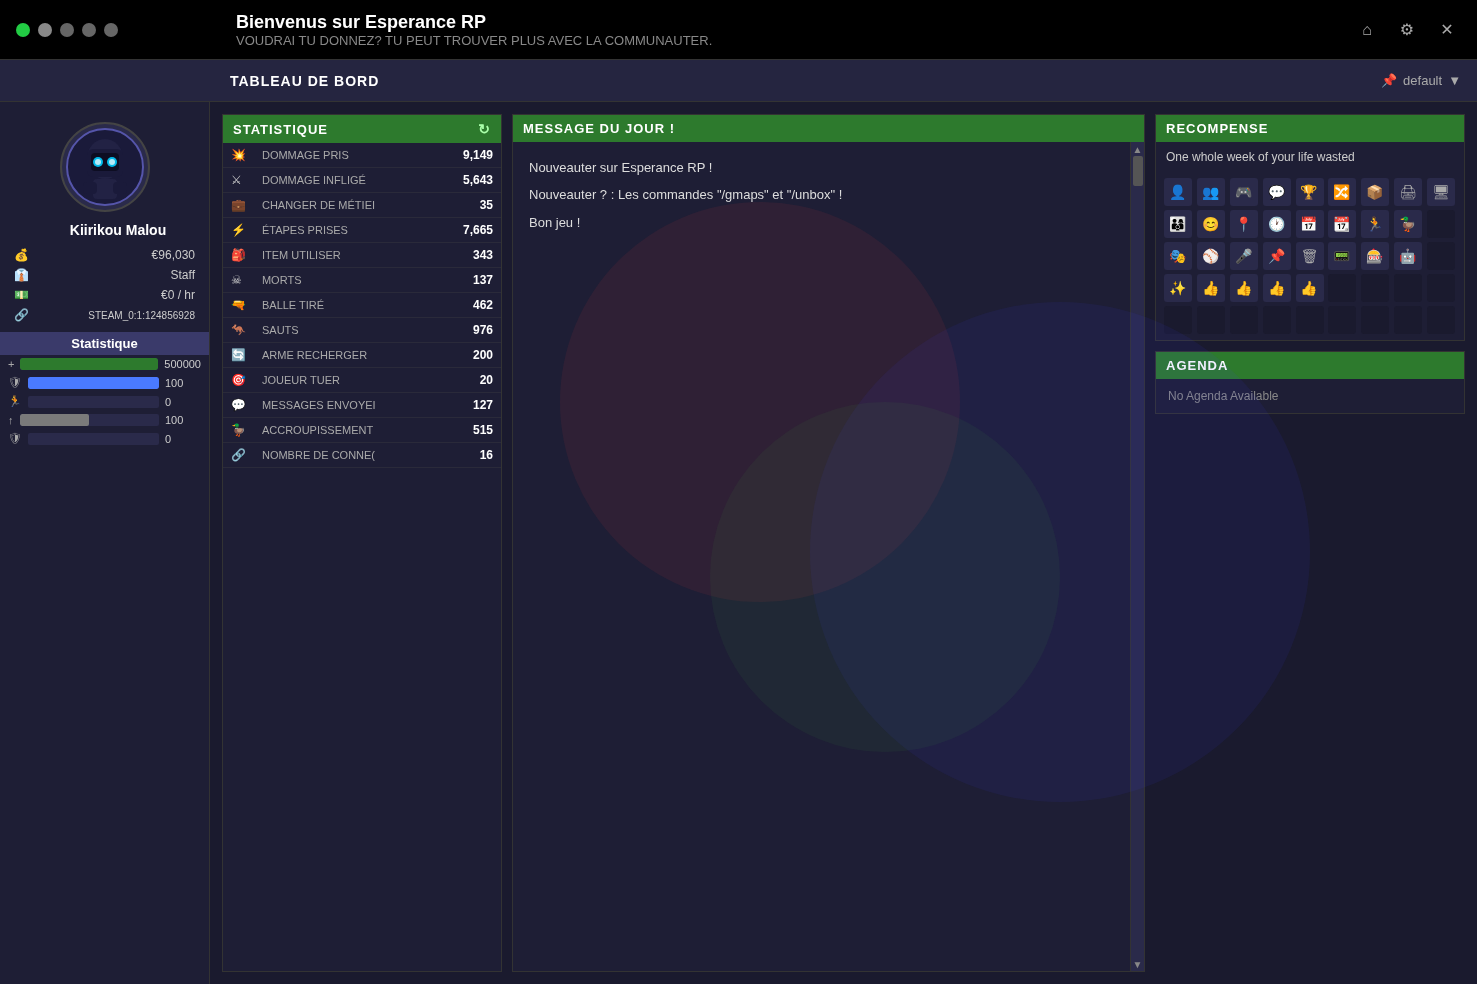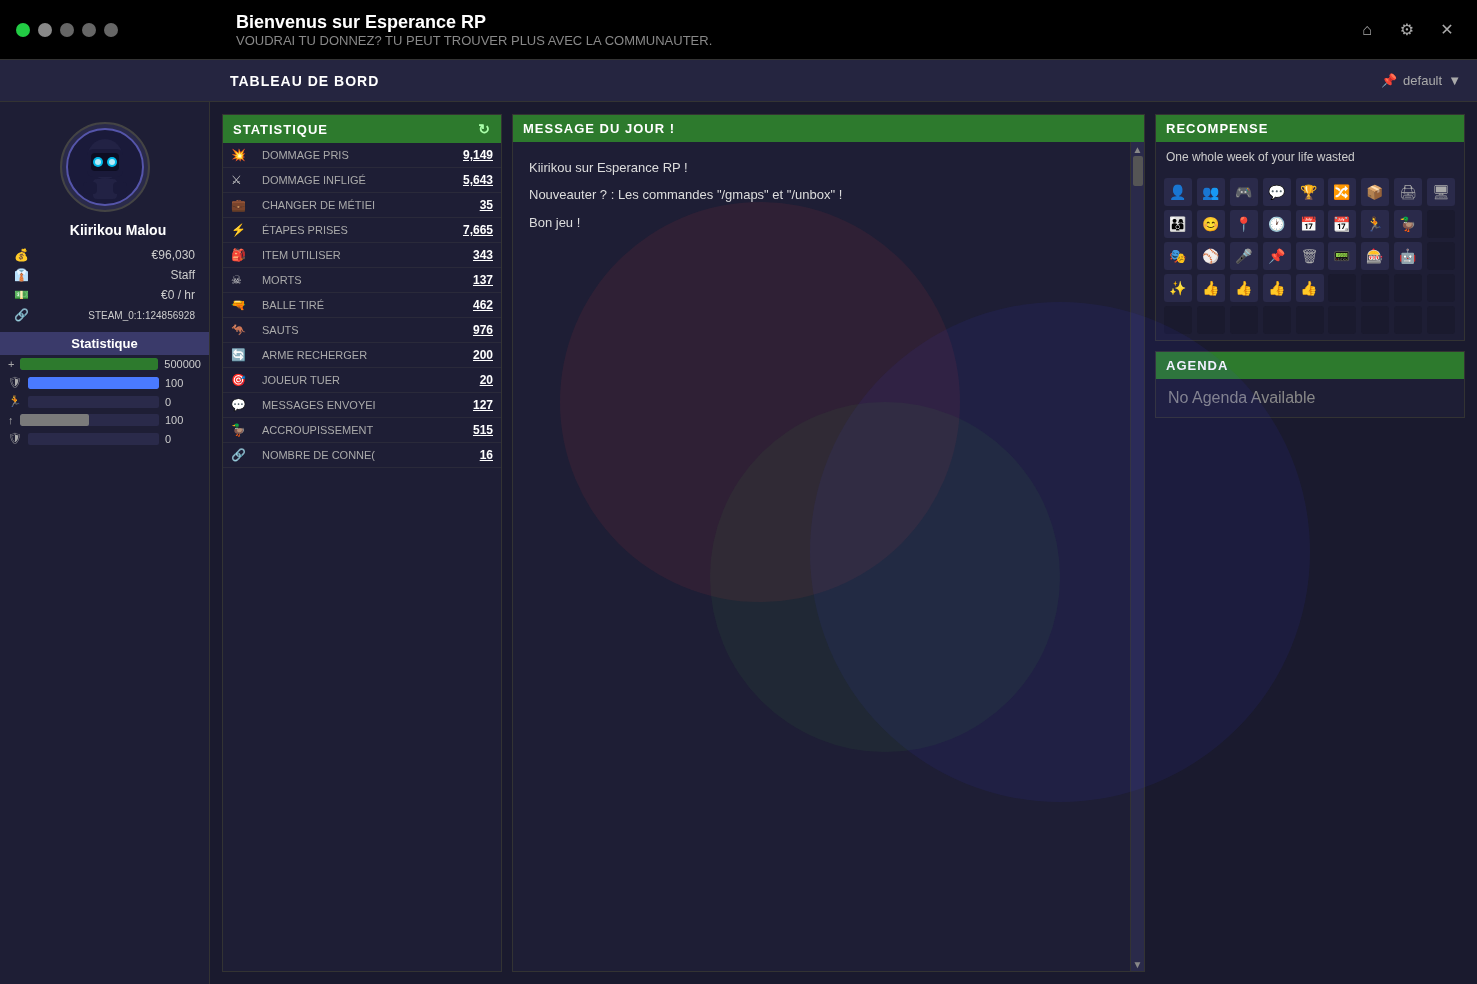--- a/index.html
+++ b/index.html
@@ -188,21 +188,21 @@
     }
     .panel-header-refresh { cursor: pointer; font-size: 14px; color: #aaffaa; }
     .stat-table { width: 100%; border-collapse: collapse; }
     .stat-table tr { border-bottom: 1px solid #2a2a3a; }
     .stat-table td {
       padding: 5px 8px;
       font-size: 12px;
       color: #ccc;
     }
     .stat-table td:first-child { width: 24px; }
-    .stat-table td:last-child { text-align: right; color: #fff; font-weight: bold; text-decoration: underline; }
+    .stat-table td:last-child { text-align: right; color: #fff; font-weight: bold; }
     .stat-icon-cell { font-size: 14px; }
 
     
     #message-panel {
       flex: 1;
       background: #1e1e35;
       border: 1px solid #333;
       margin-right: 10px;
       display: flex;
       flex-direction: column;
@@ -257,21 +257,21 @@
       width: 28px; height: 28px;
       background: #2a2a4a;
       border-radius: 3px;
       display: flex; align-items: center; justify-content: center;
       font-size: 14px;
       color: #aaa;
       cursor: pointer;
     }
     #agenda-content {
       padding: 10px 12px;
-      font-size: 16px;
+      font-size: 12px;
       color: #888;
     }
 
     
     .dot { width: 14px; height: 14px; border-radius: 50%; display: inline-block; }
     .dot-green { background: #22cc44; }
     .dot-yellow { background: #888; }
     .dot-gray { background: #666; }
 
     
@@ -478,21 +478,21 @@
           </tbody>
       </table>
     </div>
 
     <div id="message-panel">
       <div class="panel-header">
         <span>MESSAGE DU JOUR !</span>
       </div>
       <div id="message-body">
         <div id="message-content">
-            <p style="margin-bottom: 4px;">Kiirikou sur Esperance RP !</p>
+            <p style="margin-bottom: 4px;">Nouveauter sur Esperance RP !</p>
             <p style="margin-bottom: 4px;"></p>
             <p style="margin-bottom: 4px;">Nouveauter ? : Les commandes "/gmaps" et "/unbox" !</p>
             <p style="margin-bottom: 4px;"></p>
             <p style="margin-bottom: 16px;">Bon jeu !</p>
           </div>
         <div id="message-scrollbar">
           <div class="scroll-arrow">▲</div>
           <div class="scroll-track">
             <div class="scroll-thumb"></div>
           </div>

